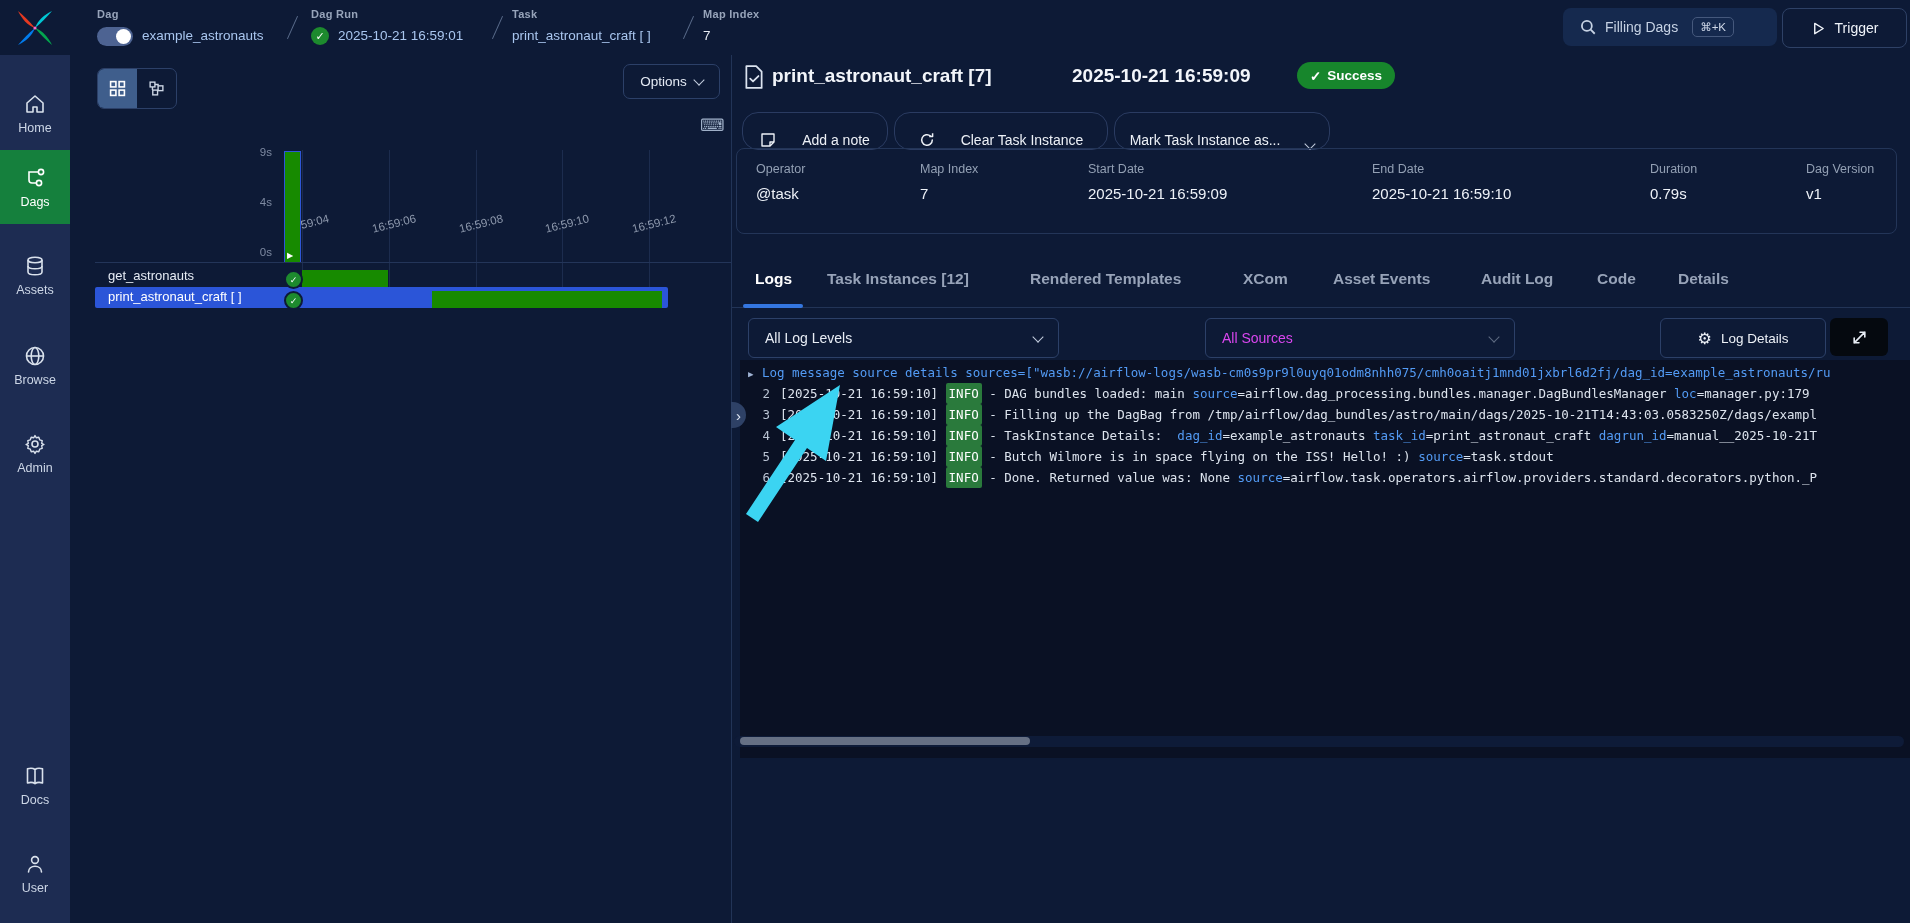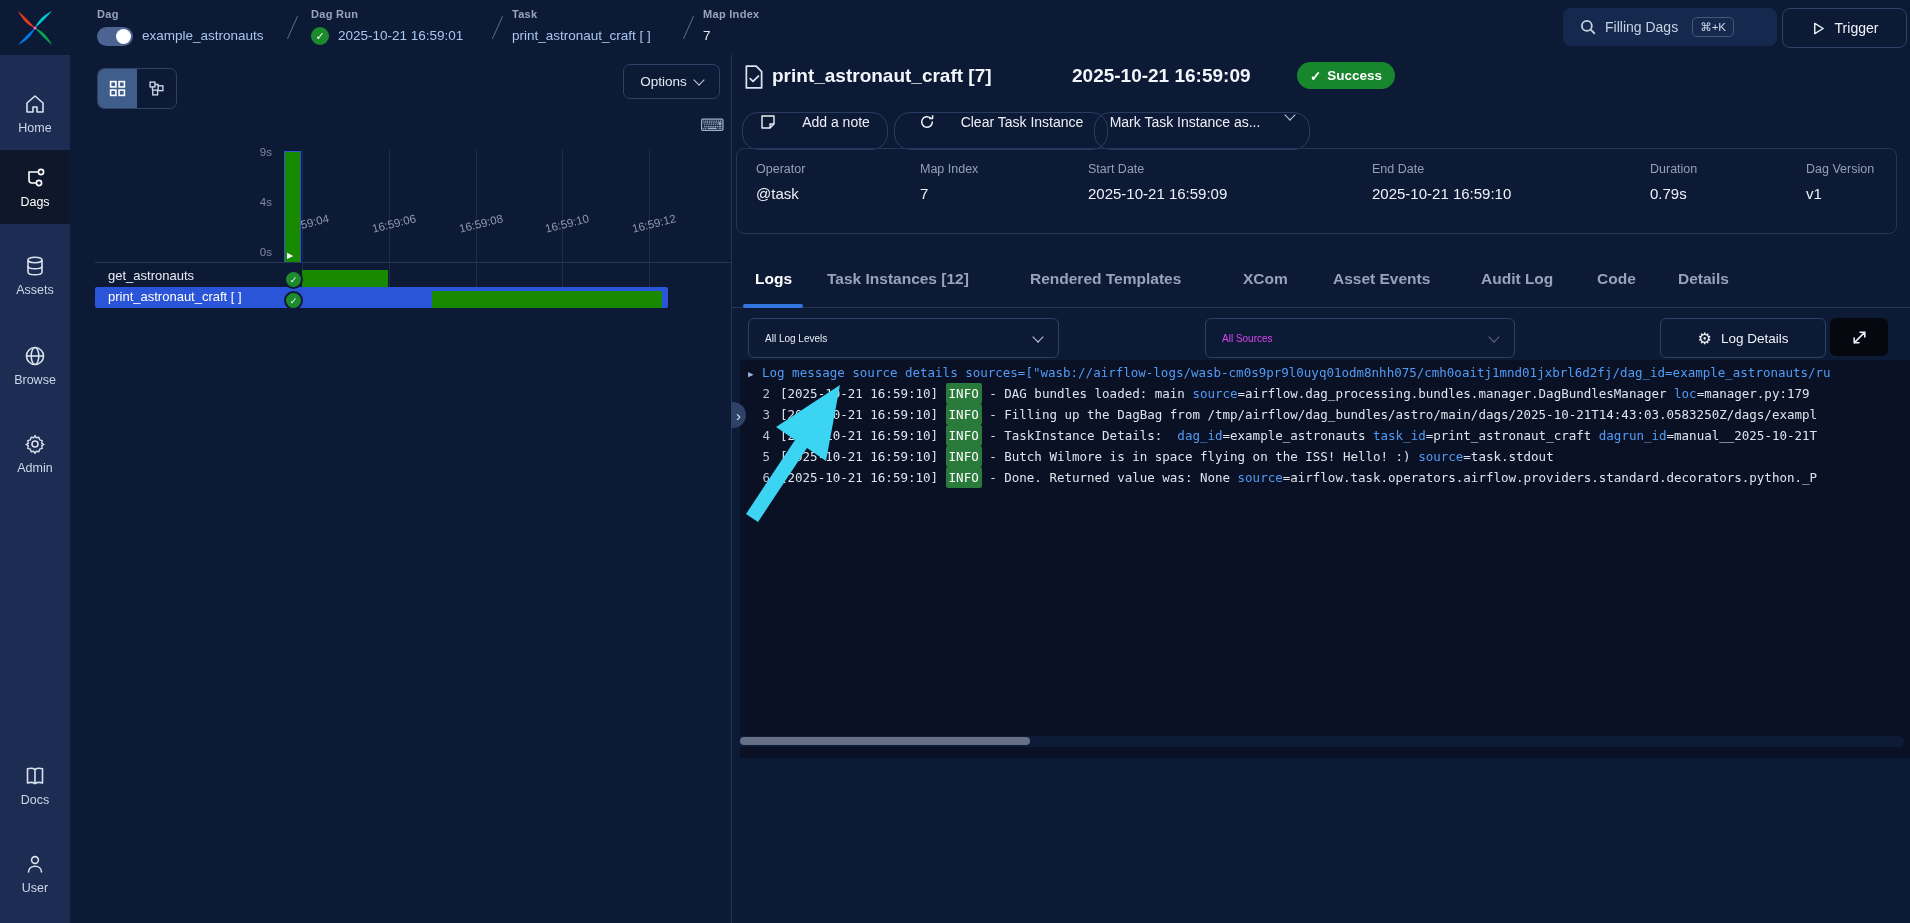--- a/index.html
+++ b/index.html
@@ -4,21 +4,21 @@
 <style>
   html,body{margin:0;padding:0;background:#05080f;}
   .app{position:relative;width:1910px;height:923px;overflow:hidden;background:#0d1a36;
        font-family:"Liberation Sans",sans-serif;color:#e8edf5;}
   .abs{position:absolute;}
   
   .sidebar{left:0;top:0;width:70px;height:923px;background:#1d2c52;}
   .logo-box{left:0;top:0;width:70px;height:55px;background:#0d1a36;display:flex;align-items:center;justify-content:center;}
   .nav-item{left:0;width:70px;height:74px;display:flex;flex-direction:column;align-items:center;justify-content:center;gap:5px;cursor:pointer;}
   .nav-item .lbl{font-size:12.5px;color:#ccd6e6;}
-  .nav-item.active{background:#0f172a;}
+  .nav-item.active{background:#15803d;}
   .nav-item.active .lbl{color:#ffffff;}
   .nav-item svg{display:block;}
   
   .topbar{left:70px;top:0;width:1840px;height:55px;background:#0d1a36;border-bottom:1px solid #1b2b4e;}
   .bc-label{position:absolute;top:8px;font-size:11px;font-weight:700;color:#97a4ba;letter-spacing:.3px;}
   .bc-value{position:absolute;top:28px;font-size:13.5px;color:#a9c6ef;cursor:pointer;white-space:nowrap;}
   .bc-value.plain{color:#e8edf5;cursor:default;}
   .bc-sep{position:absolute;top:15px;width:1px;height:25px;background:#5a6c8c;transform:rotate(24deg);}
   .toggle{position:absolute;width:36px;height:19px;background:#4d6392;border-radius:10px;cursor:pointer;}
   .toggle .knob{position:absolute;right:2px;top:2px;width:15px;height:15px;border-radius:50%;background:#ffffff;}
@@ -55,31 +55,31 @@
   .splitter{left:731px;top:55px;width:1px;height:868px;background:#223457;z-index:5;}
   .split-handle{left:731px;top:402px;width:15px;height:26px;background:#2e4166;border-radius:0 13px 13px 0;
                 color:#dfe6f2;display:flex;align-items:center;justify-content:center;font-size:15px;cursor:pointer;z-index:6;}
   
   .right-panel{left:732px;top:55px;width:1178px;height:868px;background:#0d1a36;}
   .ti-title{position:absolute;left:40px;top:10px;font-size:19px;font-weight:700;color:#f2f5fa;white-space:nowrap;}
   .ti-time{position:absolute;left:340px;top:10px;font-size:19px;font-weight:700;color:#f2f5fa;white-space:nowrap;}
   .badge-success{position:absolute;left:565px;top:7px;height:27px;padding:0 13px;border-radius:14px;background:#17862c;
                  color:#fff;font-size:13.5px;font-weight:600;display:flex;align-items:center;gap:6px;}
   .act-btn{position:absolute;top:57px;height:38px;border:1px solid #2a3b61;border-radius:16px;display:flex;
-           align-items:flex-start;justify-content:center;gap:26px;font-size:14px;color:#edf1f7;cursor:pointer;background:transparent;}
+           align-items:flex-end;justify-content:center;gap:26px;font-size:14px;color:#edf1f7;cursor:pointer;background:transparent;}
   .meta-box{left:4px;top:93px;width:1159px;height:84px;border:1px solid #233558;border-radius:8px;}
   .meta-label{position:absolute;top:107px;font-size:12.5px;color:#93a0b4;}
   .meta-value{position:absolute;top:130px;font-size:15px;color:#eef2f8;white-space:nowrap;}
   .tabs-border{left:0;top:252px;width:1178px;height:1px;background:#223457;}
   .tab{position:absolute;top:195px;height:57px;display:flex;align-items:center;font-size:15.5px;font-weight:600;
        color:#97a3b8;cursor:pointer;white-space:nowrap;}
   .tab.active{color:#ffffff;}
   .tab-underline{position:absolute;top:249px;height:4px;background:#3476e0;border-radius:2px;}
   .select-box{position:absolute;top:263px;height:38px;border:1px solid #2c4068;border-radius:6px;display:flex;
-              align-items:center;justify-content:space-between;padding:0 16px;font-size:10px;color:#e8edf5;cursor:pointer;}
+              align-items:center;justify-content:space-between;padding:0 16px;font-size:14px;color:#e8edf5;cursor:pointer;}
   .select-box.muted{color:#d946ef;}
   .select-box.muted .chev{border-color:#5e6b82;}
   .logset-btn{position:absolute;left:928px;top:263px;width:164px;height:38px;border:1px solid #2c4068;border-radius:6px;
               display:flex;align-items:center;justify-content:center;gap:9px;font-size:13.5px;color:#edf1f7;cursor:pointer;}
   .expand-btn{position:absolute;left:1098px;top:263px;width:58px;height:38px;background:#05090f;border-radius:6px;
               display:flex;align-items:center;justify-content:center;cursor:pointer;}
   .log-area{left:0px;top:305px;width:1178px;height:398px;background:#0a1124;overflow:hidden;margin-left:8px;}
   .log-line{height:21px;line-height:21px;white-space:pre;font-family:"DejaVu Sans Mono",monospace;font-size:12.5px;
             color:#dde4ee;overflow:hidden;}
   .log-line .lnum{display:inline-block;width:30px;text-align:right;margin-right:10px;color:#b9c3d2;}
@@ -284,21 +284,21 @@
       </svg>
       <span>Add a note</span>
     </button>
     <button class="act-btn" style="left:162px;width:214px">
       <svg width="16" height="16" viewBox="0 0 16 16">
         <path d="M13.3 8 a5.3 5.3 0 1 1 -1.8 -4" fill="none" stroke="#edf1f7" stroke-width="1.5" stroke-linecap="round"></path>
         <path d="M13.6 1.2 v3.4 h-3.4" fill="none" stroke="#edf1f7" stroke-width="1.5" stroke-linejoin="round"></path>
       </svg>
       <span>Clear Task Instance</span>
     </button>
-    <button class="act-btn" style="left:362px;width:216px">
+    <button class="act-btn" style="left:382px;width:216px">
       <span>Mark Task Instance as...</span>
       <span class="chev"></span>
     </button>
 
     <div class="abs meta-box"></div>
     <div id="meta-grid">
         <span class="meta-label" style="left:24px">Operator</span>
         <span class="meta-value" style="left:24px">@task</span>
         <span class="meta-label" style="left:188px">Map Index</span>
         <span class="meta-value" style="left:188px">7</span>

